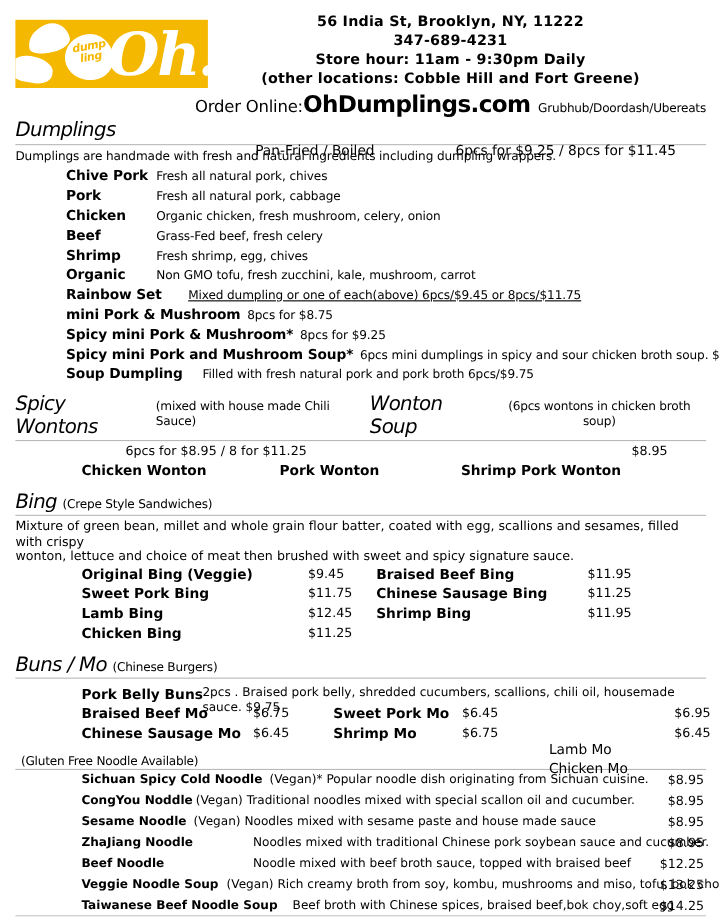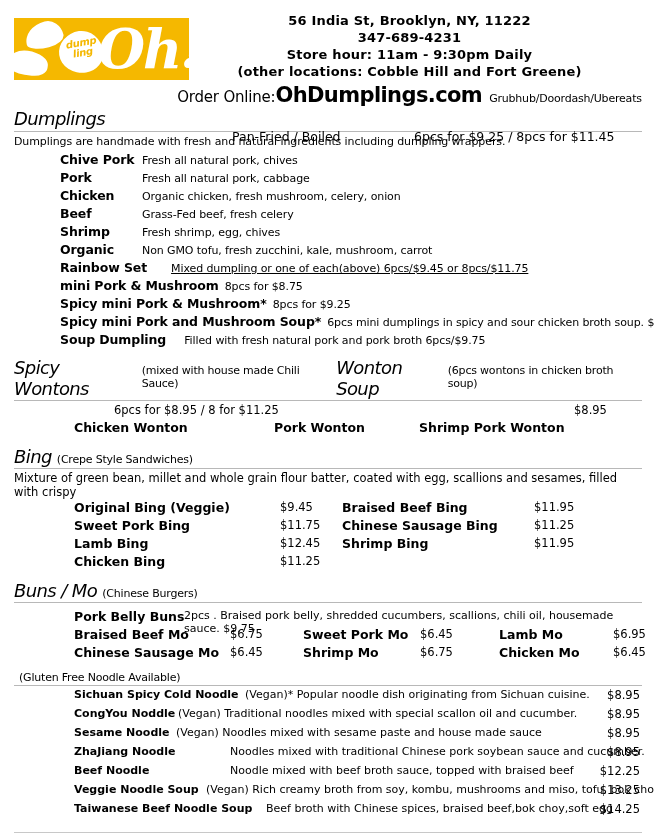--- a/index.html
+++ b/index.html
@@ -163,42 +163,42 @@
   }
   .wonton-price-row .a { position: absolute; left: 100px; }
   .wonton-price-row .b { position: absolute; left: 560px; }
   .wonton-names {
     position: relative;
     height: 18px;
     font-weight: bold;
     font-size: 12.5px;
   }
   .wonton-names .c1 { position: absolute; left: 60px; }
-  .wonton-names .c2 { position: absolute; left: 260px; }
+  .wonton-names .c2 { position: absolute; left: 240px; }
   .wonton-names .c3 { position: absolute; left: 405px; }
 
   
   .bing-grid { position: relative; padding-left: 46px; }
   .bing-row { position: relative; height: 18px; }
   .bing-row .n1 { position: absolute; left: 14px; font-weight: bold; font-size: 12.5px; }
   .bing-row .p1 { position: absolute; left: 220px; font-size: 11.5px; }
   .bing-row .n2 { position: absolute; left: 282px; font-weight: bold; font-size: 12.5px; }
   .bing-row .p2 { position: absolute; left: 474px; font-size: 11.5px; }
 
   
   .buns-rows { padding-left: 46px; }
   .buns-first { position: relative; height: 18px; }
   .buns-first .n { position: absolute; left: 14px; font-weight: bold; font-size: 12.5px; }
   .buns-first .d { position: absolute; left: 124px; font-size: 11px; }
   .buns-row { position: relative; height: 18px; }
   .buns-row .n1 { position: absolute; left: 14px; font-weight: bold; font-size: 12.5px; }
   .buns-row .p1 { position: absolute; left: 170px; font-size: 11.5px; }
   .buns-row .n2 { position: absolute; left: 243px; font-weight: bold; font-size: 12.5px; }
   .buns-row .p2 { position: absolute; left: 360px; font-size: 11.5px; }
-  .buns-row .n3 { position: absolute; left: 439px; font-weight: bold; font-size: 12.5px; }
+  .buns-row .n3 { position: absolute; left: 439px; font-weight: normal; font-size: 12.5px; margin-top: 32px; }
   .buns-row .p3 { position: absolute; left: 553px; font-size: 11.5px; }
 
   
   .noodle-rows { padding-left: 46px; }
   .noodle-row { position: relative; height: 19px; }
   .noodle-row .n { position: absolute; left: 14px; font-weight: bold; font-size: 11px; white-space: nowrap; }
   .noodle-row .d { position: absolute; font-size: 11px; white-space: nowrap; }
   .noodle-row .p { position: absolute; right: 2px; font-size: 11.5px; }
 
   .bottom-rule {
@@ -301,41 +301,42 @@
   </div>
 </div>
 
 <div class="spacer8"></div>
 
 <div class="section">
   <div class="sec-head">
     <span class="sec-title">Spicy Wontons</span>
     <span class="sec-sub">(mixed with house made Chili Sauce)</span>
     <span class="sec-title" style="margin-left:1px;">Wonton Soup</span>
-    <span class="sec-sub" style="margin-left:0;">(6pcs wontons in chicken broth soup)</span>
+    <span class="sec-sub" style="margin-left:0;text-align:center;">(6pcs wontons in chicken broth soup)</span>
   </div>
   <div class="wonton-price-row">
     <span class="a">6pcs for $8.95 / 8 for $11.25</span>
     <span class="b">$8.95</span>
   </div>
   <div class="wonton-names">
     <span class="c1">Chicken Wonton</span>
     <span class="c2">Pork Wonton</span>
     <span class="c3">Shrimp Pork Wonton</span>
   </div>
 </div>
 
 <div class="spacer8"></div>
 
 <div class="section">
   <div class="sec-head">
     <span class="sec-title">Bing</span>
     <span class="sec-sub">(Crepe Style Sandwiches)</span>
   </div>
   <div class="note2">Mixture of green bean, millet and whole grain flour batter, coated with egg, scallions and sesames, filled with crispy</div>
+  <div class="note2" style="margin-top:-1px;">wonton, lettuce and choice of meat then brushed with sweet and spicy signature sauce.</div>
 
   <div class="bing-grid">
     <div class="bing-row">
       <span class="n1">Original Bing (Veggie)</span>
       <span class="p1">$9.45</span>
       <span class="n2">Braised Beef Bing</span>
       <span class="p2">$11.95</span>
     </div>
     <div class="bing-row">
       <span class="n1">Sweet Pork Bing</span>

